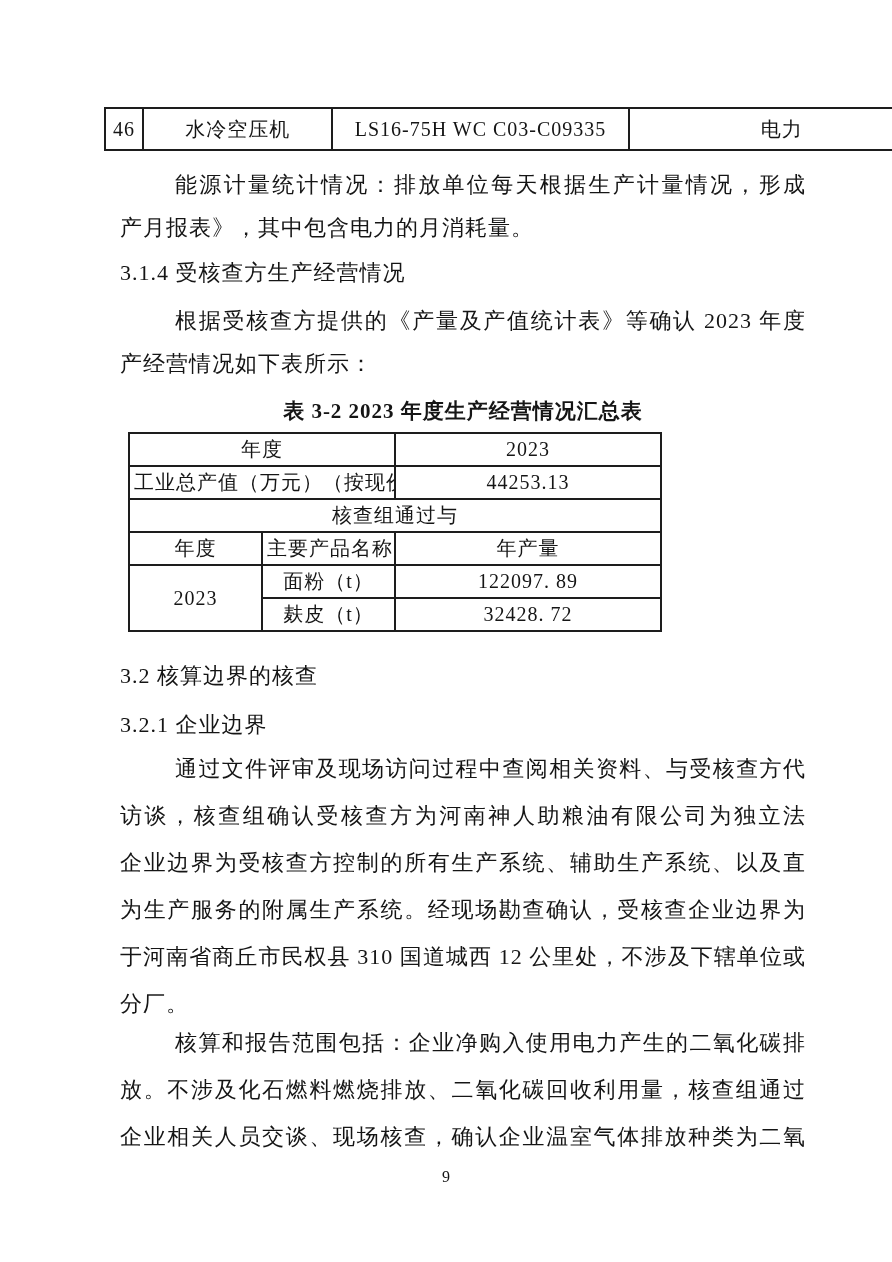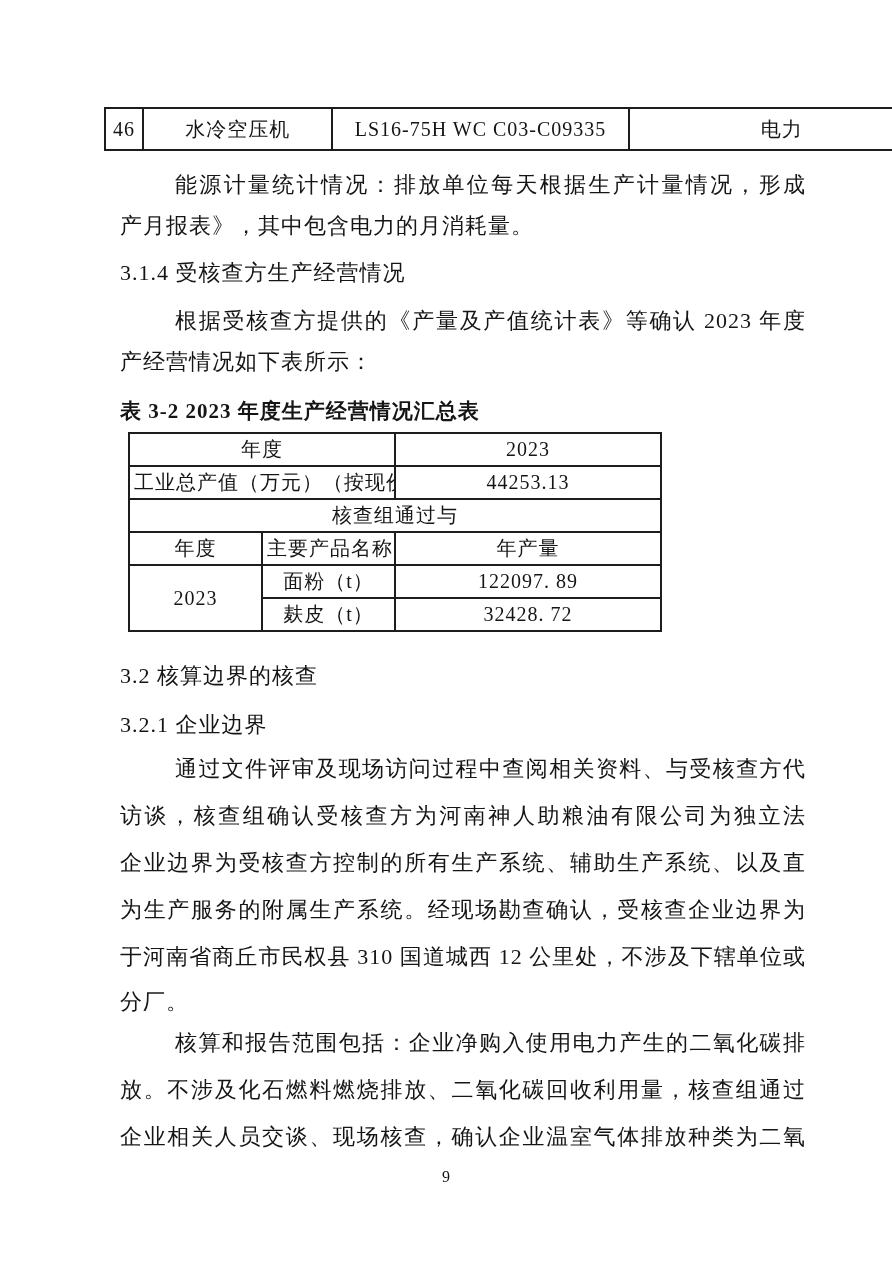--- a/index.html
+++ b/index.html
@@ -36,33 +36,34 @@
   
   .body-text { font-size:22px; letter-spacing:1px; }
   .ln {
     height:47px; line-height:47px;
     text-align:justify;
     text-justify:inter-character;
     overflow:hidden;
   }
   .lh43 .ln { height:43px; line-height:43px; }
   .jl { text-align-last:justify; }
-  .ll { text-align-last:left;font-family:Liberation Mono, monospace; }
+  .ll { text-align-last:left; }
   .ind { text-indent:55px; }
 
   .heading {
     font-weight:normal;
     font-size:22px;
     letter-spacing:1px;
     white-space:nowrap;
   }
   .table-title {
     font-weight:bold;
     font-size:21px;
     letter-spacing:1px;
+    text-align:center;
   }
   .page-number {
     font-size:16px;
     text-align:center;
   }
 </style>
 </head>
 <body>
 
 <div class="page">

